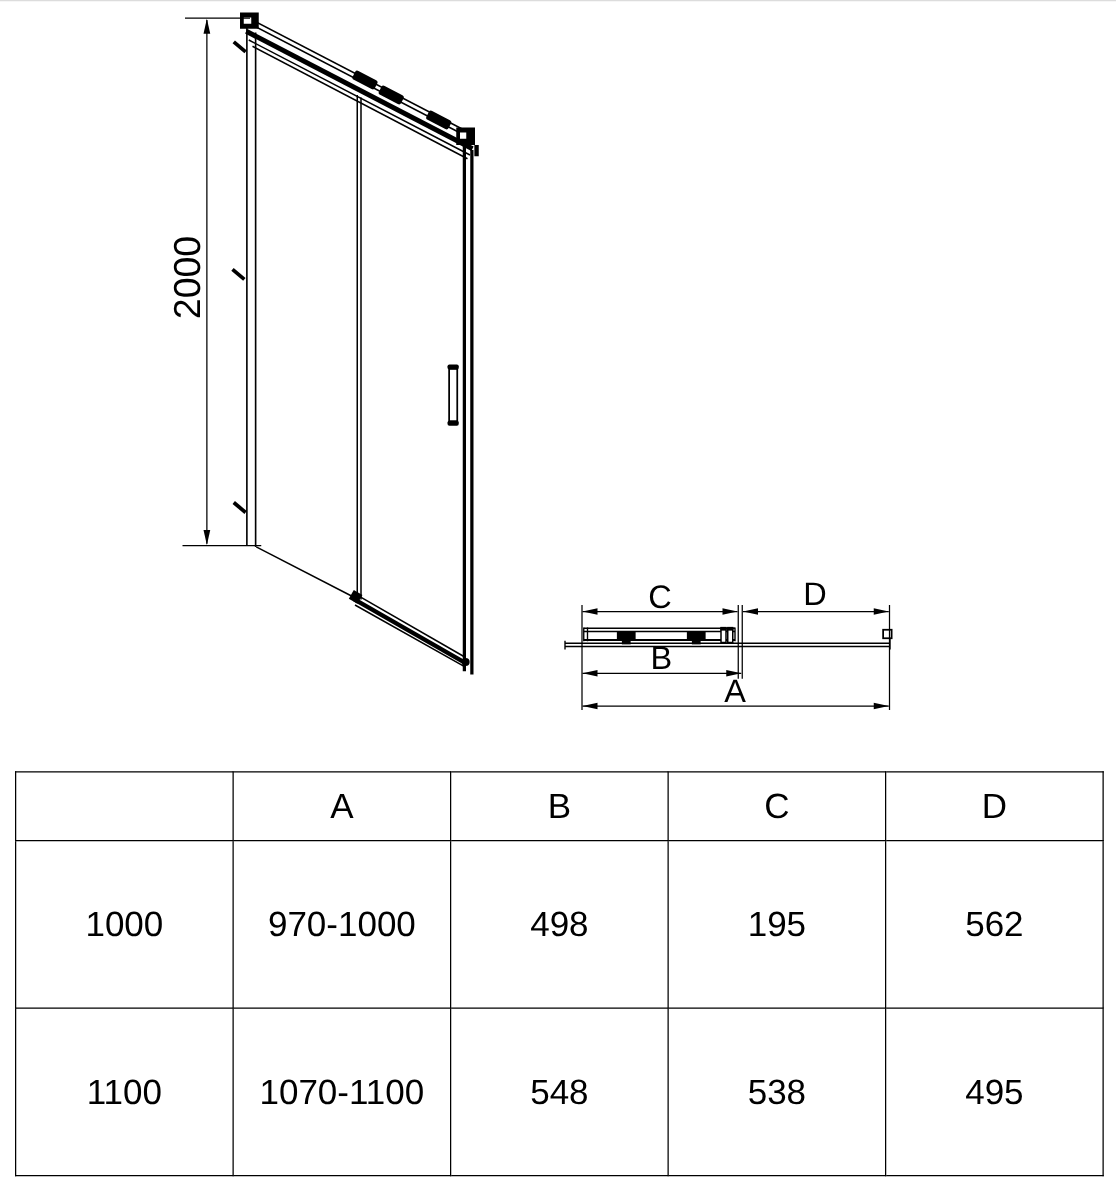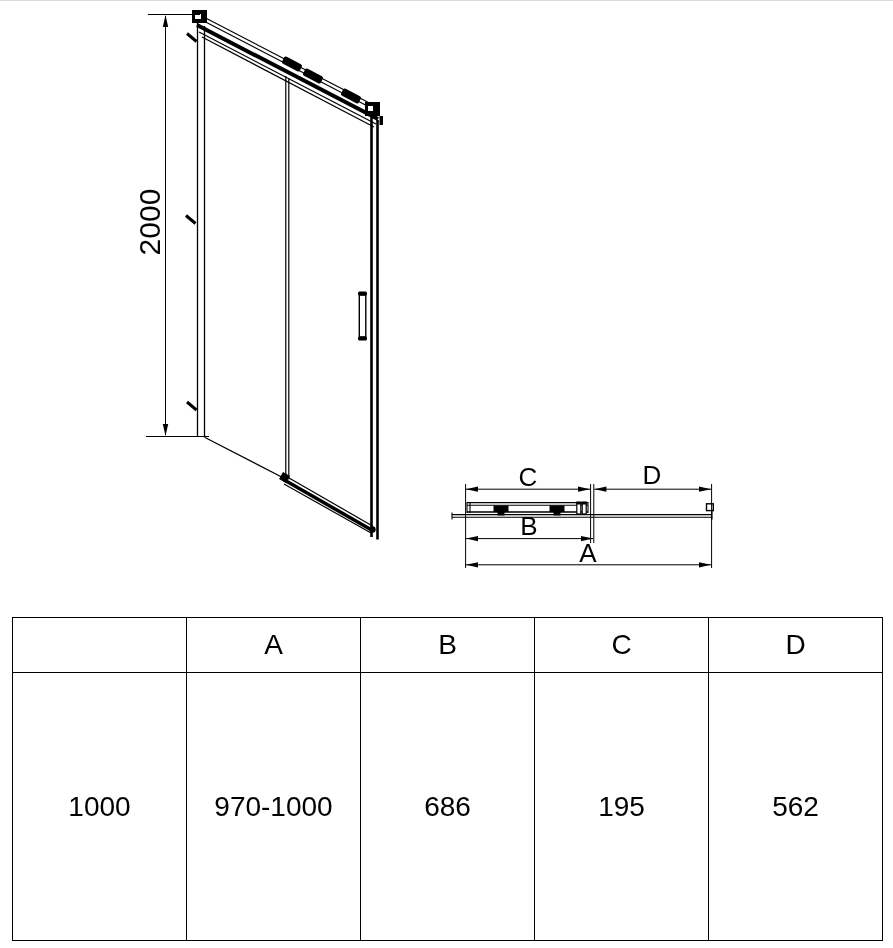--- a/index.html
+++ b/index.html
@@ -204,18 +204,25 @@
       <th>A</th>
       <th>B</th>
       <th>C</th>
       <th>D</th>
     </tr>
   </thead>
   <tbody>
     <tr>
       <td>1000</td>
       <td>970-1000</td>
-      <td>686</td>
+      <td>498</td>
       <td>195</td>
       <td>562</td>
     </tr>
+    <tr>
+      <td>1100</td>
+      <td>1070-1100</td>
+      <td>548</td>
+      <td>538</td>
+      <td>495</td>
+    </tr>
   </tbody>
 </table>
 
 </body></html>

